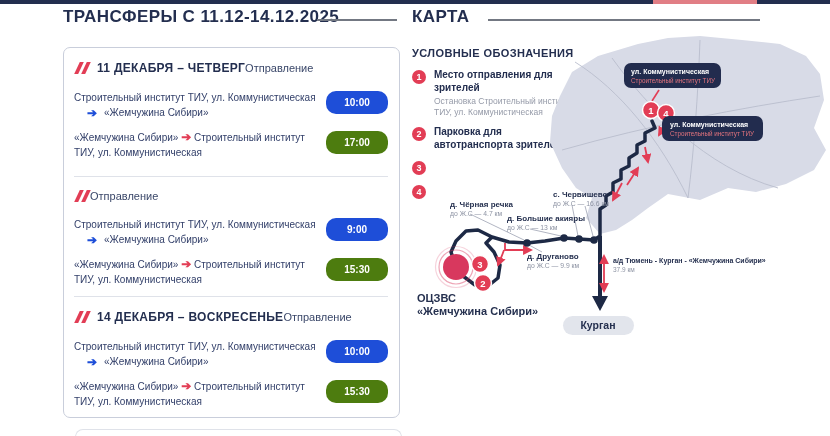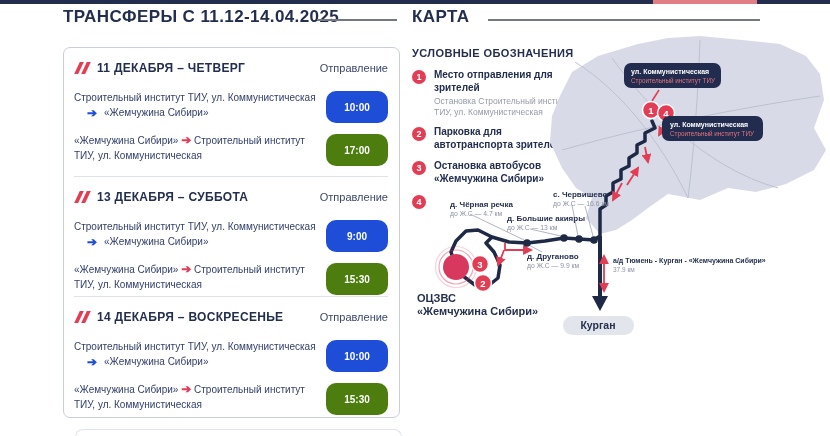--- a/index.html
+++ b/index.html
@@ -12,32 +12,32 @@
   .h-title{position:absolute;top:7px;font-size:17px;font-weight:bold;color:#232e4f;letter-spacing:.4px;}
   .h-rule{position:absolute;top:19px;height:2px;background:#737882;}
 
   
   .card{position:absolute;left:63px;top:47px;width:337px;height:371px;background:#fff;
         border:1.5px solid #c9cedb;border-radius:7px;box-sizing:border-box;padding:0 11px 0 10px;}
   .section{box-sizing:border-box;padding-top:13px;}
   .sec-1{height:128px;}
   .sec-2{height:120px;border-top:1px solid #dfe2e9;}
   .sec-3{height:120px;border-top:1px solid #dfe2e9;}
-  .sec-head{display:flex;justify-content:space-between;align-items:center;margin-bottom:15px;}
+  .sec-head{display:flex;align-items:center;margin-bottom:15px;}
   .sec-head-left{display:flex;align-items:center;gap:7px;}
   .slashes{display:flex;margin-left:3px;}
   .slash{display:inline-block;width:3.5px;height:12px;background:#e23d55;transform:skewX(-25deg);margin-right:3px;}
   .date{font-size:12px;font-weight:bold;color:#232e4f;letter-spacing:.3px;}
   .dep{font-size:11px;color:#3a4769;}
   .route-row{display:flex;justify-content:flex-start;align-items:flex-start;margin-bottom:10px;}
   .route-text{width:252px;font-size:10px;color:#33406a;line-height:1.5;}
   .route-l2{display:flex;align-items:center;gap:7px;margin-left:13px;}
   .arrow-blue{color:#1e4ed8;font-weight:bold;font-size:12px;line-height:1;}
   .arrow-red{color:#e23d55;font-weight:bold;font-size:12px;line-height:1;}
-  .badge{width:62px;height:32px;border-radius:10px;color:#fff;font-size:10px;font-weight:bold;
+  .badge{width:62px;height:23px;border-radius:10px;color:#fff;font-size:10px;font-weight:bold;
          display:flex;align-items:center;justify-content:center;flex-shrink:0;margin-top:1px;}
   .badge-blue{background:#1e4ed8;}
   .badge-red{background:#4d7c0f;}
   .next-card{position:absolute;left:75px;top:429px;width:325px;height:10px;background:#fff;
              border:1.5px solid #dfe2e9;border-bottom:none;border-radius:8px 8px 0 0;}
 
   
   .legend{position:absolute;left:412px;top:47px;width:180px;}
   .legend-title{font-size:11px;font-weight:bold;color:#232e4f;letter-spacing:.4px;margin-bottom:10px;}
   .legend-item{display:flex;gap:8px;margin-bottom:9px;}
@@ -57,21 +57,21 @@
   .hw-dist{font-size:6.5px;fill:#8d93a3;}
   .venue-name{font-size:11px;font-weight:bold;fill:#25304f;}
   .kurgan-t{font-size:10.5px;font-weight:bold;fill:#25304f;text-anchor:middle;}
 </style>
 </head>
 <body>
 
 <div class="topbar"></div>
 <div class="topbar-red"></div>
 
-<div class="h-title" style="left:63px;">ТРАНСФЕРЫ С 11.12-14.04.2025</div>
+<div class="h-title" style="left:63px;">ТРАНСФЕРЫ С 11.12-14.12.2025</div>
 <div class="h-rule" style="left:317px;width:80px;"></div>
 
 <div class="h-title" style="left:412px;">КАРТА</div>
 <div class="h-rule" style="left:488px;width:272px;"></div>
 
 <div class="card">
 
   <div class="section sec-1">
     <div class="sec-head">
       <div class="sec-head-left">
@@ -103,21 +103,20 @@
     </div>
   </div>
 
   <div class="section sec-2">
     <div class="sec-head">
       <div class="sec-head-left">
         <span class="slashes">
             <span class="slash"></span>
             <span class="slash"></span>
           </span>
-        <span class="date">13 ДЕКАБРЯ – СУББОТА</span>
       </div>
       <span class="dep">Отправление</span>
     </div>
     <div class="route-row">
       <div class="route-text">
         <div>Строительный институт ТИУ, ул. Коммунистическая</div>
         <div class="route-l2">
           <span class="arrow-blue">➔</span>
           <span>«Жемчужина Сибири»</span>
         </div>
@@ -181,23 +180,20 @@
 
   <div class="legend-item">
     <div class="legend-num">2</div>
     <div>
       <div class="legend-item-title">Парковка для автотранспорта зрителей</div>
     </div>
   </div>
 
   <div class="legend-item">
     <div class="legend-num">3</div>
-    <div>
-      <div class="legend-item-title">Остановка автобусов «Жемчужина Сибири»</div>
-    </div>
   </div>
 
   <div class="legend-item">
     <div class="legend-num">4</div>
   </div>
 </div>
 
 <div class="map-wrap">
 <svg width="420" height="310" viewBox="410 30 420 310" xmlns="http://www.w3.org/2000/svg">
   <defs>

